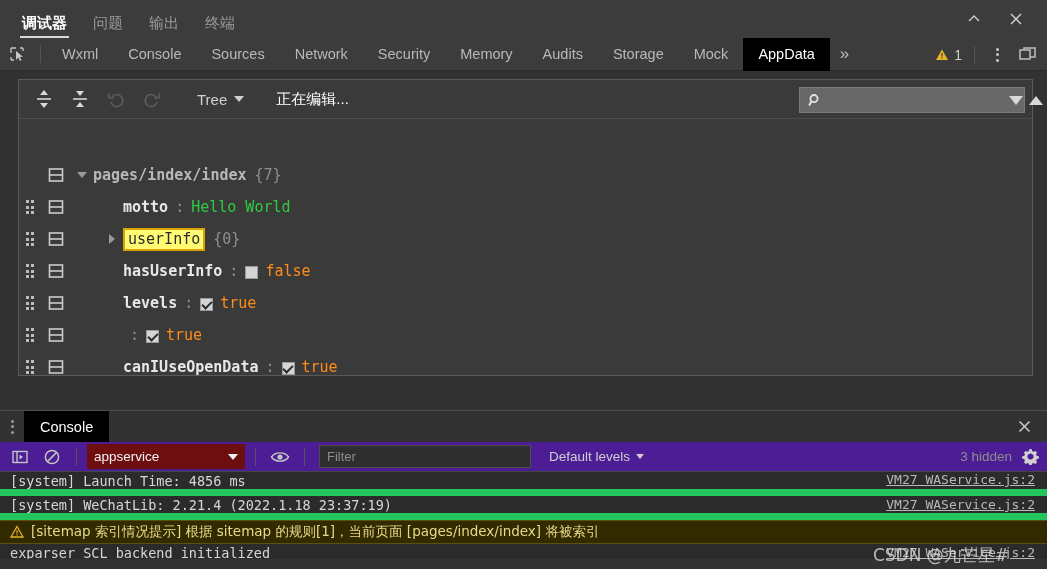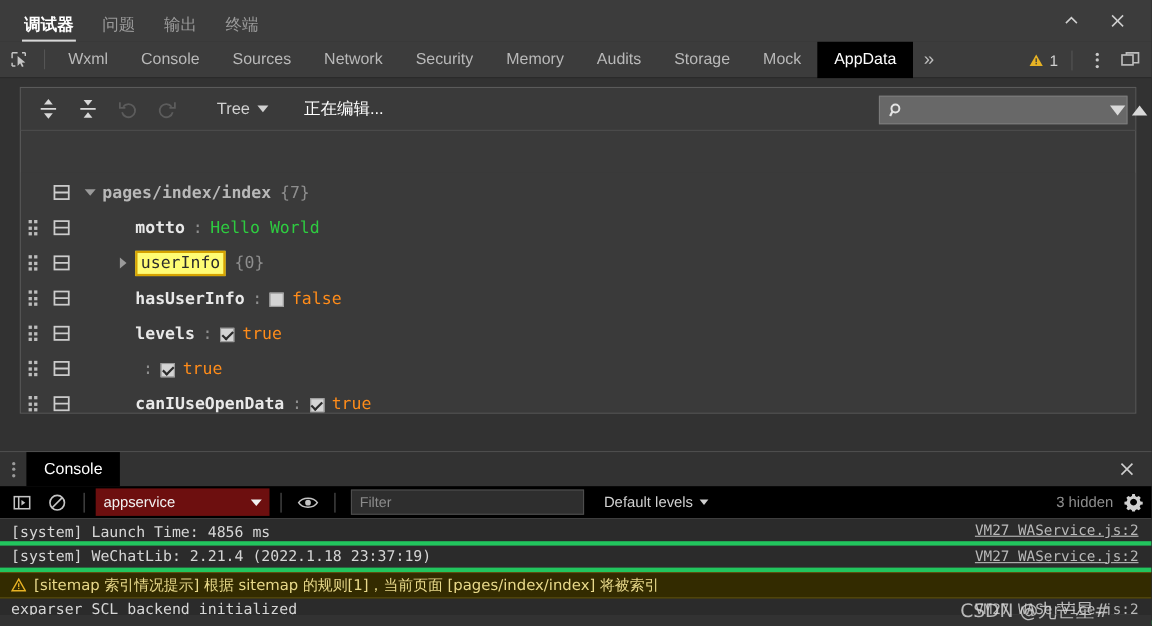--- a/index.html
+++ b/index.html
@@ -131,21 +131,21 @@
   
   .drawer { position: absolute; left: 0; right: 0; bottom: 0; height: 159px; background: #323232;
     border-top: 1px solid #4d4d4d; }
   .drawer-head { height: 31px; display: flex; align-items: center; position: relative; }
   .dk-kebab { width: 24px; display: flex; flex-direction: column; align-items: center; gap: 2.5px; cursor: pointer; }
   .dk-kebab i { width: 3px; height: 3px; border-radius: 50%; background: #9a9a9a; display: block; }
   .ctab { background: #000000; color: #ffffff; font-size: 14.5px; height: 31px; display: flex; align-items: center; padding: 0 16px; cursor: pointer; }
   .drawer-close { position: absolute; right: 14px; top: 0; height: 31px; display: flex; align-items: center; color: #cfcfcf; cursor: pointer; }
 
   .ctoolbar { height: 30px; display: flex; align-items: center; gap: 4px; padding: 0 6px;
-    border-bottom: 1px solid #454545; position: relative; background: #000000; }
+    border-bottom: 1px solid #454545; position: relative; background: #4c1d95; }
   .ct-icon { width: 28px; height: 26px; display: flex; align-items: center; justify-content: center; color: #c4c4c4; cursor: pointer; }
   .ctx-sel {
     background: #6d0f0f; color: #f2f2f2; font-size: 13.5px; height: 25px; width: 158px;
     display: flex; align-items: center; justify-content: space-between; padding: 0 7px; cursor: pointer;
   }
   .ctx-sel .caret-d { border-top-color: #f2f2f2; }
   .cfilter {
     width: 212px; height: 23px; background: #2e2e2e; border: 1px solid #4d4d4d;
     margin-left: 4px; display: flex; align-items: center; padding: 0 7px;
   }
@@ -154,21 +154,21 @@
   .cfilter input::placeholder { color: #8c8c8c; }
   .levels { font-size: 13.5px; color: #cfcfcf; display: flex; align-items: center; gap: 6px; margin-left: 14px; cursor: pointer; }
   .levels .caret-d { border-top-width: 5px; border-left-width: 4px; border-right-width: 4px; }
   .c-right { position: absolute; right: 8px; display: flex; align-items: center; gap: 10px; }
   .hidden-count { font-size: 13.5px; color: #8e8e8e; }
   .gear { color: #d0d0d0; display: flex; cursor: pointer; }
 
   .clog { position: relative; height: 98px; overflow: hidden; background: #2b2b2b; }
   .logrow {
     height: 24px; display: flex; align-items: center; position: relative;
-    border-bottom: 4px solid #22c55e; padding-left: 10px;
+    border-bottom: 7px solid #22c55e; padding-left: 10px;
     font-family: "DejaVu Sans Mono", monospace; font-size: 13.5px; color: #d6d6d6;
     white-space: nowrap;
   }
   .logrow.warn { background: #332b00; border-top: 1px solid #5c5010; border-bottom: 1px solid #5c5010; color: #e8d98a; }
   .warn-ico { color: #e8b324; margin-right: 7px; display: inline-flex; }
   .logsrc {
     position: absolute; right: 12px; font-family: "DejaVu Sans Mono", monospace;
     font-size: 13px; color: #b9b9b9; text-decoration: underline; cursor: pointer;
   }
   .kw-zh { font-family: "DejaVu Sans", sans-serif; }

